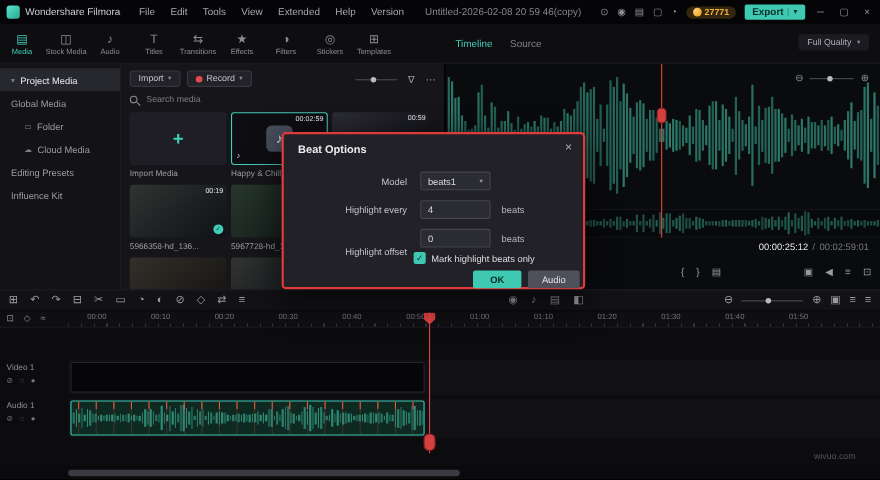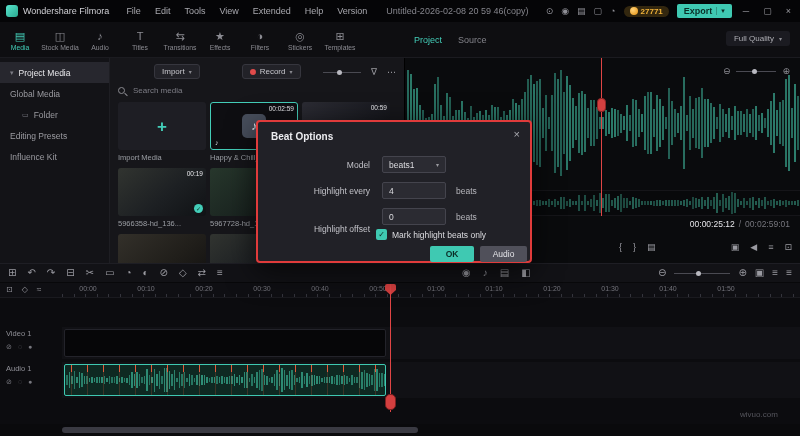--- a/index.html
+++ b/index.html
@@ -33,21 +33,21 @@
   .q-caret{font-size:6px;color:#8a8a90;}
   
   .sidebar{position:absolute;left:0;top:58px;width:110px;height:205px;background:#131317;border-right:1px solid #1e1e23;z-index:5;padding-top:4px;}
   .side-item{height:21px;display:flex;align-items:center;gap:5px;padding-left:10px;font-size:8.5px;color:#9b9ba1;white-space:nowrap;}
   .side-item.sel{background:#27272e;color:#e8e8ec;}
   .side-item.indent{padding-left:22px;}
   .side-ico{font-size:7px;color:#7c7c84;}
   
   .media{position:absolute;left:110px;top:58px;width:294px;height:205px;background:#16161a;overflow:hidden;z-index:5;}
   .m-tools{position:absolute;left:8px;top:6px;display:flex;gap:6px;align-items:center;}
-  .m-btn{display:flex;align-items:center;gap:4px;background:#222228;border:1px solid #36363e;border-radius:3px;padding:2px 7px;font-size:8px;color:#c6c6cc;margin-left:36px;}
+  .m-btn{display:flex;align-items:center;gap:4px;background:#222228;border:1px solid #36363e;border-radius:3px;padding:2px 7px;font-size:8px;color:#c6c6cc;}
   .rec-dot{width:6px;height:6px;border-radius:50%;background:#e14b4b;}
   .m-caret{font-size:6px;color:#8a8a90;}
   .m-right{position:absolute;right:8px;top:10px;display:flex;gap:10px;align-items:center;}
   .m-slider{width:38px;height:1px;background:#4a4a52;position:relative;}
   .m-knob{position:absolute;left:14px;top:-2px;width:5px;height:5px;border-radius:50%;background:#b9b9c0;}
   .m-funnel,.m-more{font-size:9px;color:#9a9aa0;line-height:1;}
   .m-search{position:absolute;left:8px;top:27px;display:flex;align-items:center;gap:6px;}
   .mag{width:7px;height:7px;border:1px solid #8a8a90;border-radius:50%;position:relative;flex:none;}
   .mag::after{content:"";position:absolute;left:5px;top:6px;width:4px;height:1px;background:#8a8a90;transform:rotate(45deg);}
   .m-search input{background:transparent;border:none;outline:none;font-size:8px;color:#bbb;width:160px;font-family:inherit;}
@@ -202,40 +202,44 @@
     </div>
     <div class="rtab">
       <span class="tico">◎</span>
       <span class="tlab">Stickers</span>
     </div>
     <div class="rtab">
       <span class="tico">⊞</span>
       <span class="tlab">Templates</span>
     </div>
     <div class="preview-tabs">
-      <span class="ptab active">Project</span>
+      <span class="ptab active">Timeline</span>
       <span class="ptab">Source</span>
     </div>
     <div class="quality-pill">
       <span>Full Quality</span>
       <span class="q-caret">▾</span>
     </div>
   </div>
 
   <div class="sidebar">
     <div class="side-item sel">
       <span class="side-ico">▾</span>
       <span>Project Media</span>
     </div>
     <div class="side-item">
       <span>Global Media</span>
     </div>
     <div class="side-item indent">
       <span class="side-ico">▭</span>
       <span>Folder</span>
+    </div>
+    <div class="side-item indent">
+      <span class="side-ico">☁</span>
+      <span>Cloud Media</span>
     </div>
     <div class="side-item">
       <span>Editing Presets</span>
     </div>
     <div class="side-item">
       <span>Influence Kit</span>
     </div>
   </div>
 
   <div class="media">

